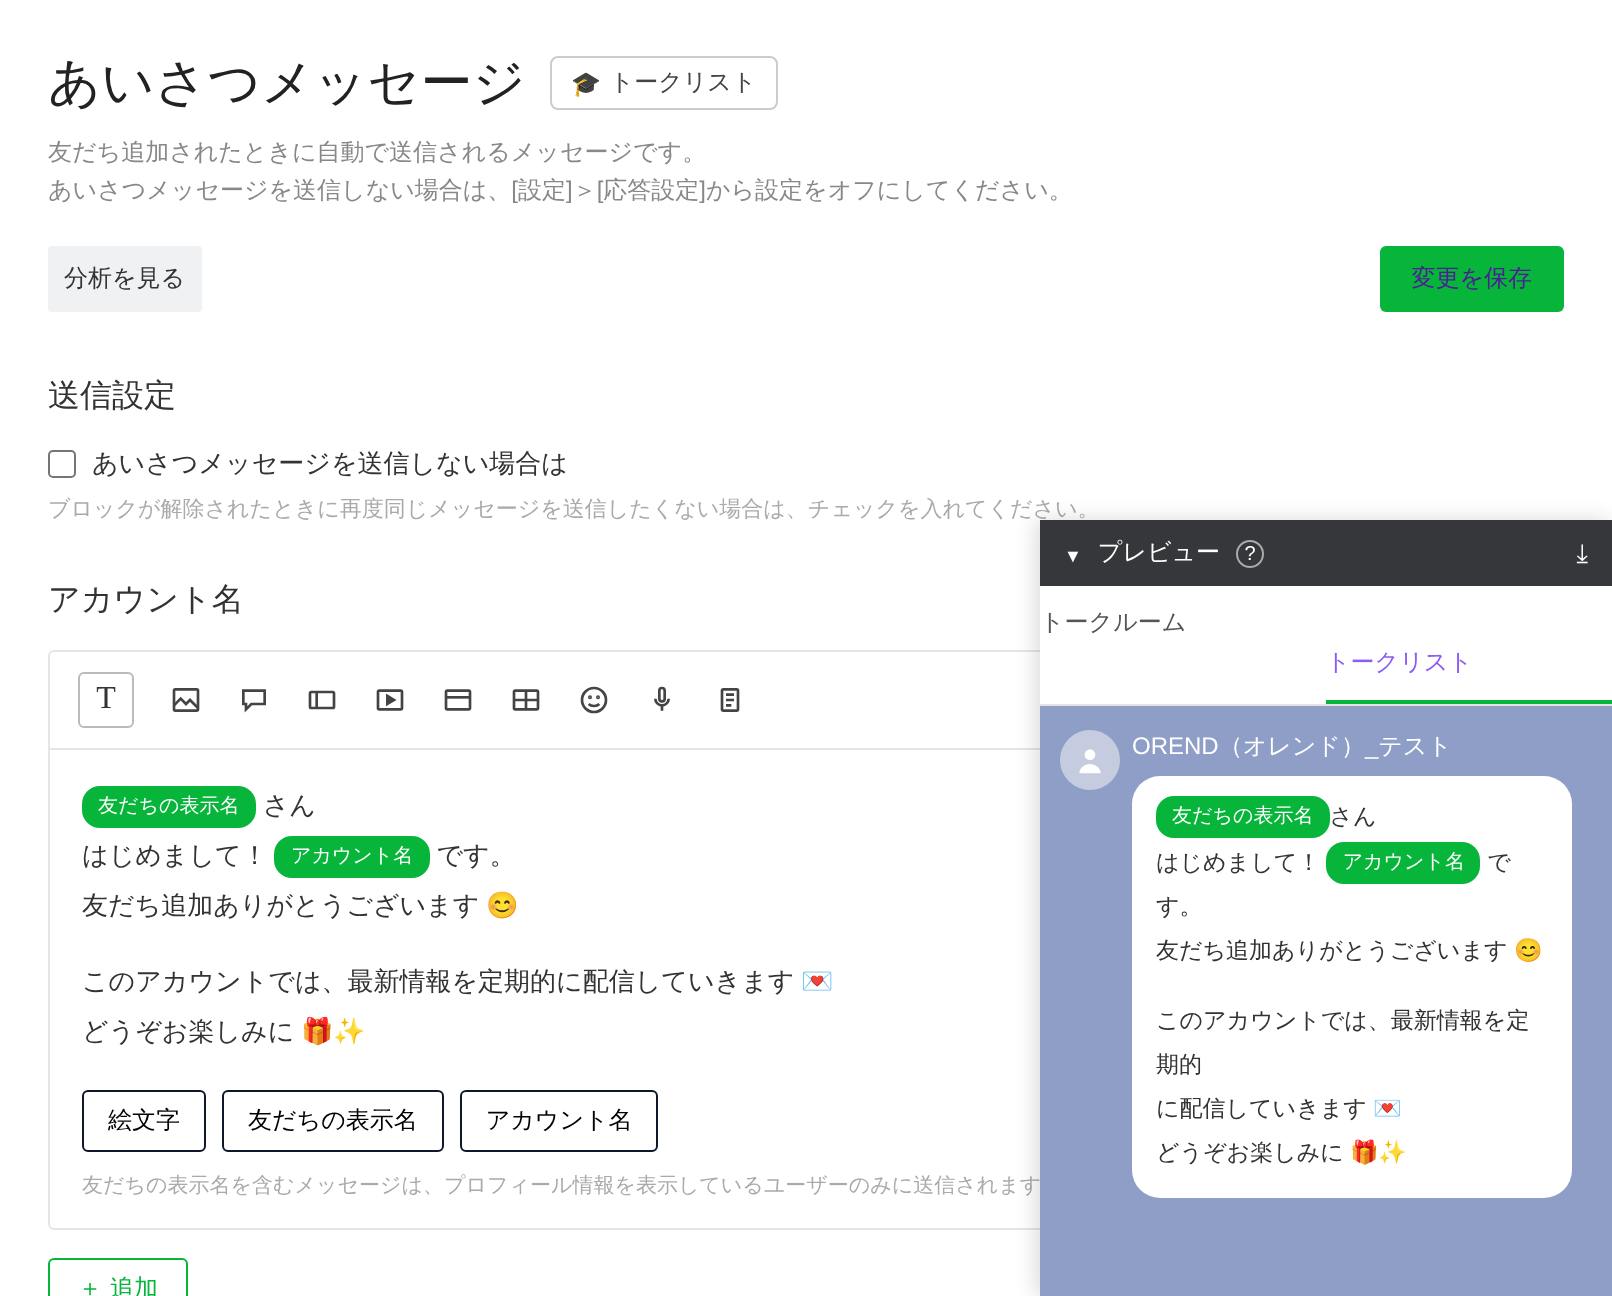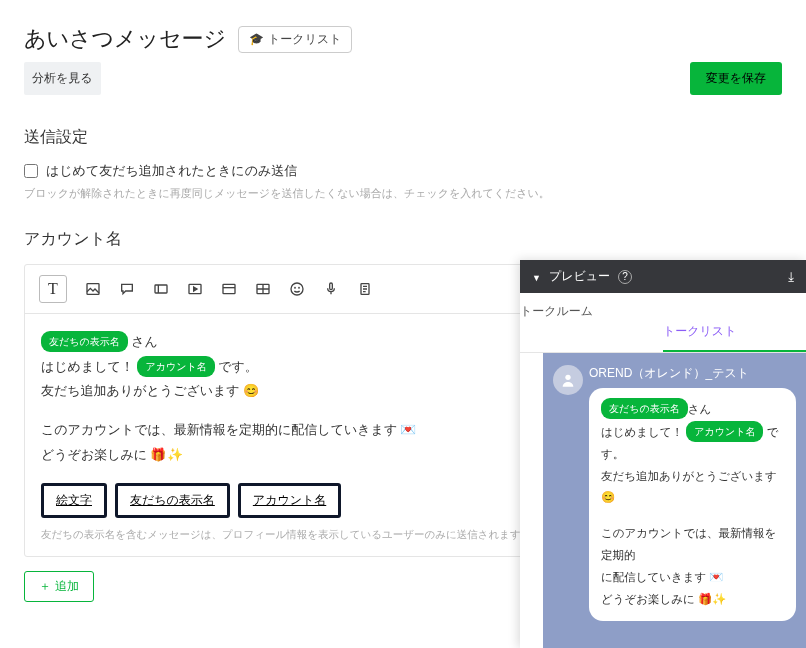--- a/index.html
+++ b/index.html
@@ -16,21 +16,21 @@
   .page {
     padding: 24px;
   }
   .title-row {
     display: flex;
     align-items: center;
     gap: 12px;
     margin-bottom: 8px;
   }
   .page-title {
-    font-size: 22px;
+    font-size: 26px;
     font-weight: 500;
     color: #222;
   }
   .hint-btn {
     border: 1px solid #ccc;
     background: #fff;
     border-radius: 4px;
     font-size: 12px;
     padding: 4px 10px;
     display: inline-flex;
@@ -55,21 +55,21 @@
     border: none;
     color: #333;
     font-size: 12px;
     padding: 8px 8px;
     border-radius: 2px;
     cursor: pointer;
   }
   .btn-green {
     background: #07b53b;
     border: none;
-    color: #000000;
+    color: #4c1d95;
     font-size: 12px;
     padding: 8px 16px;
     border-radius: 3px;
     cursor: pointer;
   }
   .section-title {
     font-size: 16px;
     font-weight: 500;
     margin-bottom: 14px;
   }
@@ -130,27 +130,26 @@
     border-radius: 9px;
     padding: 1px 8px;
     vertical-align: 1px;
   }
   .insert-row {
     display: flex;
     gap: 8px;
     padding: 0 16px 10px;
   }
   .insert-btn {
-    border: 3px solid #0f172a;
+    border: 1px solid #0f172a;
     background: #fff;
     border-radius: 3px;
     font-size: 12px;
     padding: 6px 12px;
     cursor: pointer;
-    text-decoration: underline;
   }
   .footer-note {
     color: #aaa;
     font-size: 10.5px;
     padding: 0 16px 14px;
   }
   .add-btn {
     border: 1px solid #07b53b;
     background: #fff;
     color: #07b53b;
@@ -210,21 +209,20 @@
   .preview-tab.active-list {
     color: #8b5cf6;
     border-bottom: 2px solid #07b53b;
     margin-top: 20px;
   }
   .chat-area {
     flex: 1;
     background: #8e9ec7;
     padding: 12px 10px;
     overflow: hidden;
-    margin-left: 23px;
   }
   .chat-name {
     color: #fff;
     font-size: 12px;
     margin-bottom: 6px;
     margin-left: 36px;
   }
   .chat-row {
     display: flex;
     align-items: flex-start;
@@ -255,30 +253,34 @@
 <body>
 
 <div class="page">
   <div class="title-row">
     <div class="page-title">あいさつメッセージ</div>
     <button class="hint-btn">
       <span>🎓</span>
       <span>トークリスト</span>
     </button>
   </div>
+  <div class="sub-text">
+    <span>友だち追加されたときに自動で送信されるメッセージです。</span><br>
+    <span>あいさつメッセージを送信しない場合は、[設定]＞[応答設定]から設定をオフにしてください。</span>
+  </div>
 
   <div class="action-bar">
     <button class="btn-gray">分析を見る</button>
     <button class="btn-green">変更を保存</button>
   </div>
 
   <div class="section-title">送信設定</div>
   <label class="check-row">
     <input type="checkbox" style="">
-    <span>はじめて友だち追加されたときにのみ送信</span>
+    <span>あいさつメッセージを送信しない場合は</span>
   </label>
   <div class="hint-small">ブロックが解除されたときに再度同じメッセージを送信したくない場合は、チェックを入れてください。</div>
 
   <div class="section-title">アカウント名</div>
 
   <div class="msg-card">
     <div class="toolbar">
       <div class="tool-active">T</div>
       <div class="tool-ic">
         <svg viewBox="0 0 24 24" stroke="currentColor" fill="none" stroke-width="2">

